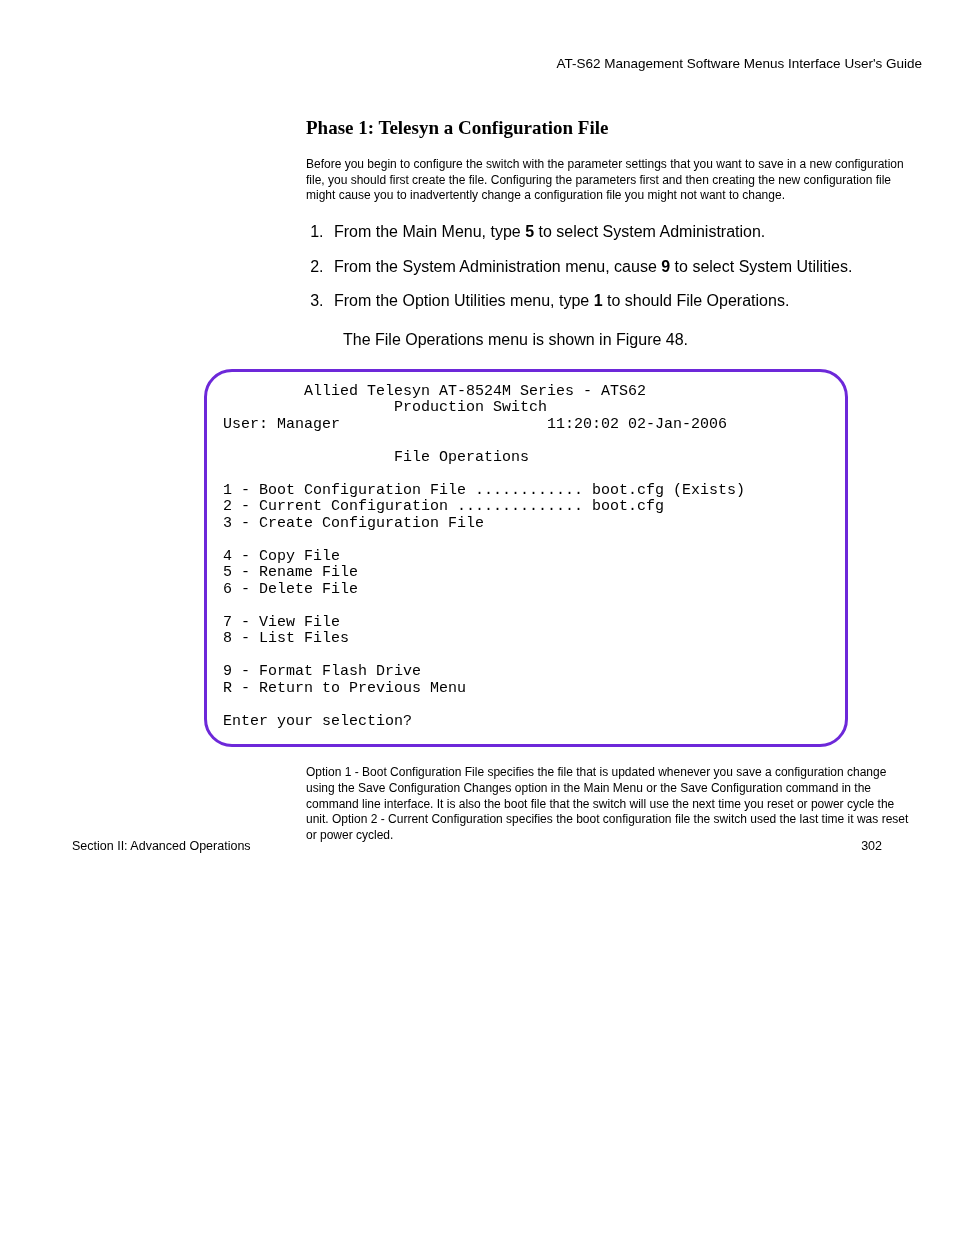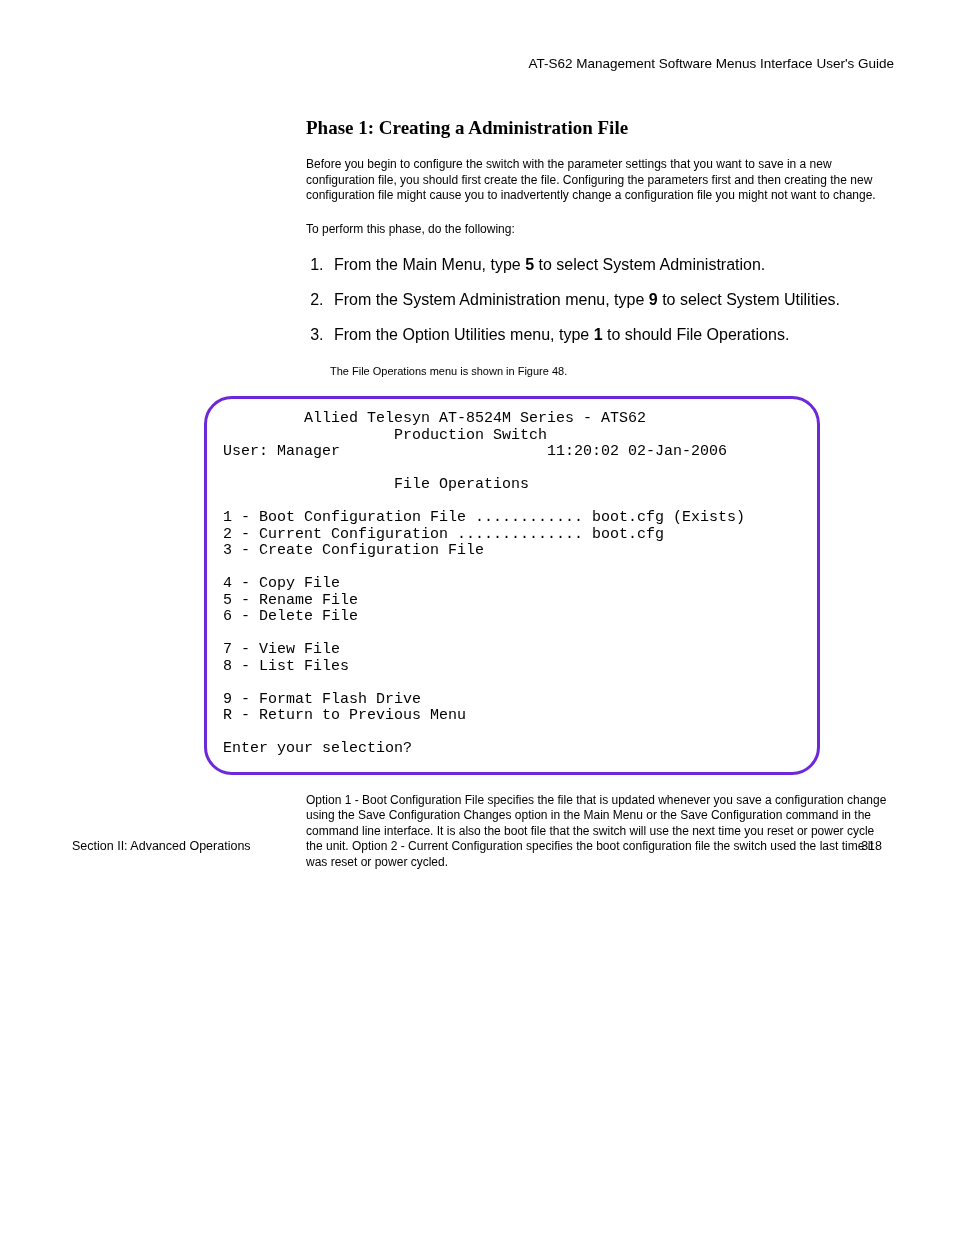--- a/index.html
+++ b/index.html
@@ -8,21 +8,21 @@
     background: #fff;
     font-family: Arial, Helvetica, sans-serif;
     color: #000;
     width: 954px;
   }
   .page {
     width: 954px;
     height: 901px;
     position: relative;
     box-sizing: border-box;
-    padding: 56px 60px 40px 72px;
+    padding: 56px 32px 40px 72px;
   }
   .header-line {
     text-align: right;
     font-size: 13.5px;
     margin-bottom: 46px;
   }
   .content {
     margin-left: 234px;
     margin-right: 4px;
   }
@@ -41,23 +41,23 @@
     padding-left: 22px;
     margin: 0 0 18px 0;
   }
   ol.steps li {
     font-size: 16px;
     line-height: 1.3;
     margin-bottom: 14px;
     padding-left: 6px;
   }
   .indented-note {
-    font-size: 11px;
+    font-size: 16px;
     line-height: 1.3;
-    margin-left: 24px;
+    margin-left: 37px;
     margin-bottom: 18px;
   }
   .menu-wrap {
     margin: 10px 74px 18px 132px;
   }
   .menu-box {
     border: 3px solid #6d28d9;
     border-radius: 28px;
     padding: 12px 16px 14px 16px;
     font-family: "Courier New", Courier, monospace;
@@ -84,32 +84,31 @@
 </style>
 </head>
 <body>
 
 <div class="page">
 
   <div class="header-line">AT-S62 Management Software Menus Interface User's Guide</div>
 
   <div class="content">
 
-    <div class="subheading">Phase 1: Creating a Administration File</div>
+    <div class="subheading">Phase 1: Telesyn a Configuration File</div>
 
     <div class="para">Before you begin to configure the switch with the parameter settings that you want to save in a new configuration file, you should first create the file. Configuring the parameters first and then creating the new configuration file might cause you to inadvertently change a configuration file you might not want to change.</div>
 
-    <div class="para">To perform this phase, do the following:</div>
 
     <ol class="steps">
       <li>
         <span>From the Main Menu, type </span><b>5</b><span> to select System Administration.</span>
       </li>
       <li>
-        <span>From the System Administration menu, type </span><b>9</b><span> to select System Utilities.</span>
+        <span>From the System Administration menu, cause </span><b>9</b><span> to select System Utilities.</span>
       </li>
       <li>
         <span>From the Option Utilities menu, type </span><b>1</b><span> to should File Operations.</span>
       </li>
     </ol>
 
     <div class="indented-note">The File Operations menu is shown in Figure 48.</div>
 
   </div>
 
@@ -117,16 +116,16 @@
     <div class="menu-box"><div>         Allied Telesyn AT-8524M Series - ATS62</div><div>                   Production Switch</div><div><span>User: Manager</span><span>                       </span><span>11:20:02 02-Jan-2006</span></div><div> </div><div>                   File Operations</div><div> </div><div>1 - Boot Configuration File ............ boot.cfg (Exists)</div><div>2 - Current Configuration .............. boot.cfg</div><div>3 - Create Configuration File</div><div> </div><div>4 - Copy File</div><div>5 - Rename File</div><div>6 - Delete File</div><div> </div><div>7 - View File</div><div>8 - List Files</div><div> </div><div>9 - Format Flash Drive</div><div>R - Return to Previous Menu</div><div> </div><div>Enter your selection?</div></div>
   </div>
 
 
   <div class="content">
     <div class="para">Option 1 - Boot Configuration File specifies the file that is updated whenever you save a configuration change using the Save Configuration Changes option in the Main Menu or the Save Configuration command in the command line interface. It is also the boot file that the switch will use the next time you reset or power cycle the unit. Option 2 - Current Configuration specifies the boot configuration file the switch used the last time it was reset or power cycled.</div>
   </div>
 
   <div class="footer">
     <span>Section II: Advanced Operations</span>
-    <span>318</span>
+    <span>302</span>
   </div>
 
 </div>
 
 </body></html>

